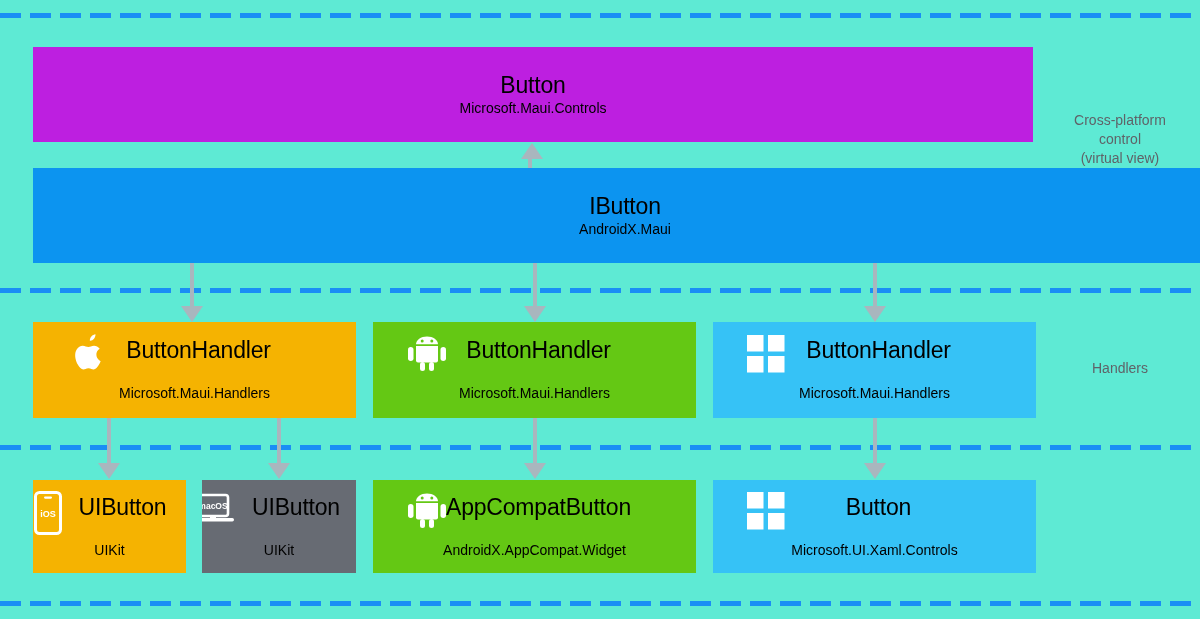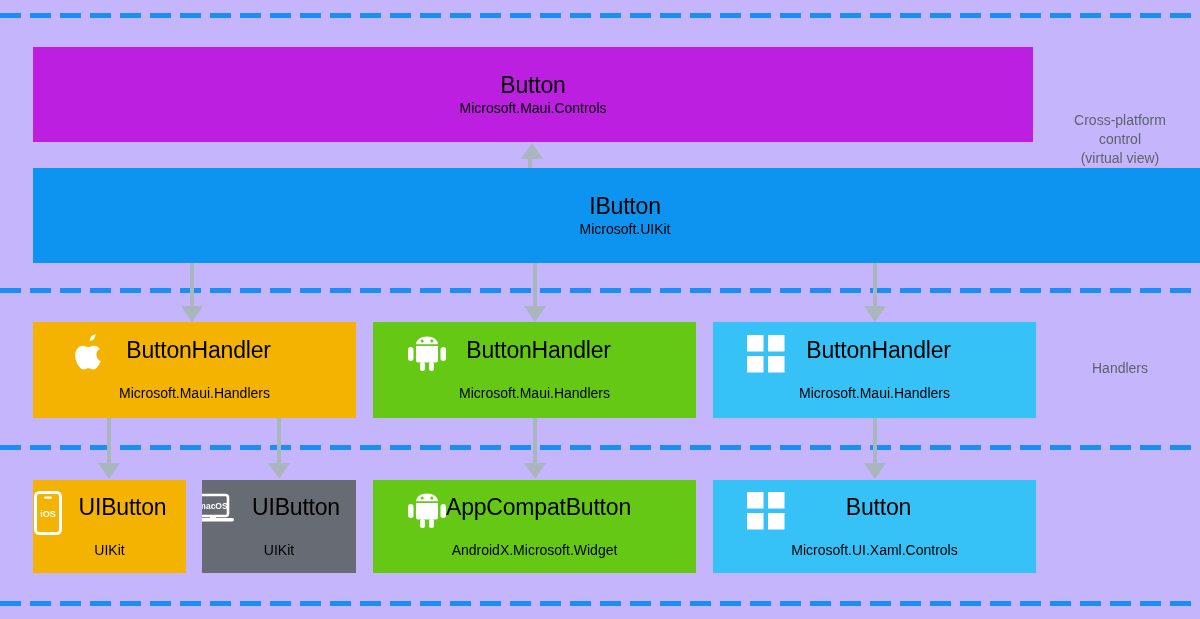--- a/index.html
+++ b/index.html
@@ -9,21 +9,21 @@
     background: #ffffff;
   }
   body {
     font-family: "Liberation Sans", sans-serif;
     -webkit-font-smoothing: antialiased;
   }
   #canvas {
     position: relative;
     width: 1200px;
     height: 619px;
-    background: #c4b5fd;
+    background: #5eead4;
     overflow: hidden;
   }
 
   
   .divider {
     position: absolute;
     left: 0;
     width: 1200px;
     height: 5px;
     background-image: repeating-linear-gradient(
@@ -120,21 +120,21 @@
     <span class="box-sub">Microsoft.Maui.Controls</span>
   </div>
 
   <div class="arrow" style="left:528px; top:158px; height:12px;"></div>
   <div class="arrow-head up" style="left:521px; top:143px;"></div>
 
   <div class="box wide" style="left:33px; top:168px; width:1184px; height:95px; background:#0c94f0;">
     <div class="box-title-row">
       <span class="box-title">IButton</span>
     </div>
-    <span class="box-sub">Microsoft.UIKit</span>
+    <span class="box-sub">AndroidX.Maui</span>
   </div>
 
   <div class="arrow" style="left:190px; top:263px; height:44px;"></div>
   <div class="arrow-head down" style="left:181px; top:306px;"></div>
 
   <div class="arrow" style="left:533px; top:263px; height:44px;"></div>
   <div class="arrow-head down" style="left:524px; top:306px;"></div>
 
   <div class="arrow" style="left:873px; top:263px; height:44px;"></div>
   <div class="arrow-head down" style="left:864px; top:306px;"></div>
@@ -245,21 +245,21 @@
             <path d="M9 9.2C9 4.9 13.9 1.4 20 1.4S31 4.9 31 9.2H9z"></path>
           </g>
           <g fill="#64c814">
             <circle cx="15.2" cy="5.9" r="1.5"></circle>
             <circle cx="24.8" cy="5.9" r="1.5"></circle>
           </g>
         </svg>
       </span>
       <span class="box-title">AppCompatButton</span>
     </div>
-    <span class="box-sub">AndroidX.Microsoft.Widget</span>
+    <span class="box-sub">AndroidX.AppCompat.Widget</span>
   </div>
 
   <div class="box with-icon" style="left:713px; top:480px; width:323px; height:93px; background:#36c2f6;">
     <div class="box-title-row">
       <span class="icon-slot" style="left:38px; top:-3px;">
         <svg class="ico" width="38" height="38" viewBox="0 0 38 38" aria-hidden="true">
           <g fill="#ffffff">
             <rect x="0" y="0" width="16.5" height="16.5"></rect>
             <rect x="21" y="0" width="16.5" height="16.5"></rect>
             <rect x="0" y="21" width="16.5" height="16.5"></rect>

